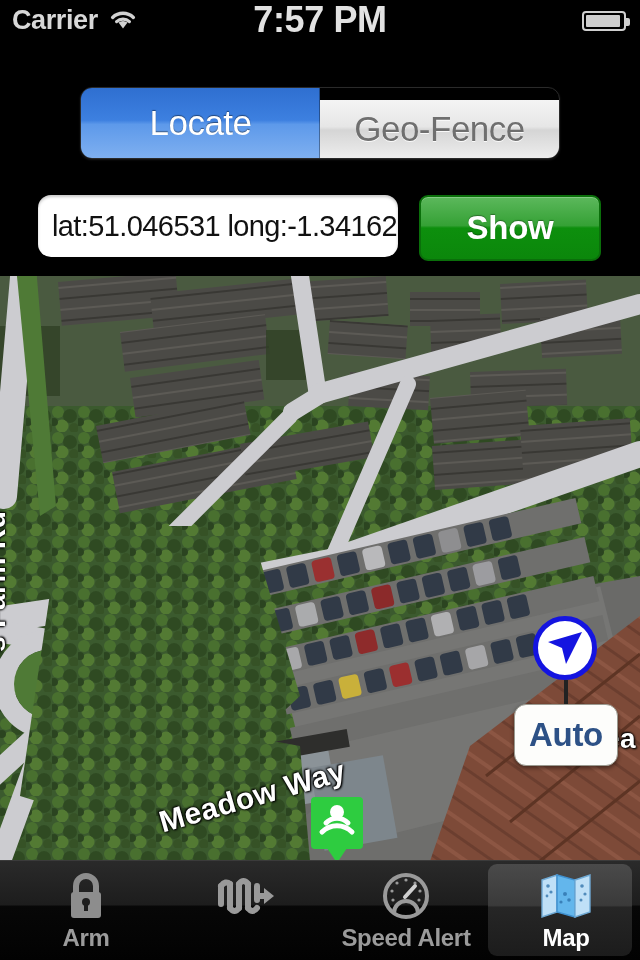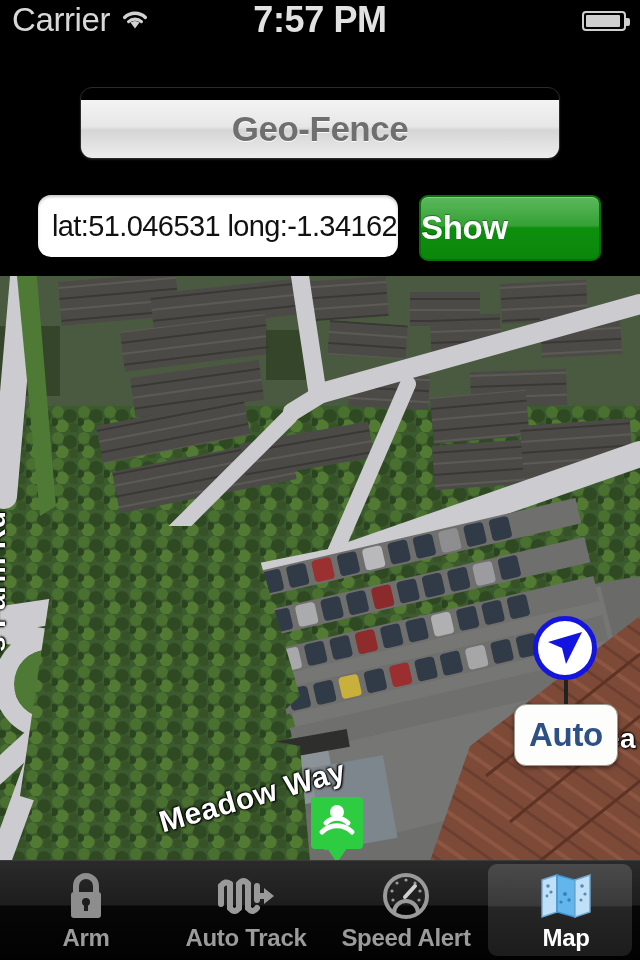--- a/index.html
+++ b/index.html
@@ -34,22 +34,22 @@
   .sb-left {
     position: absolute;
     left: 12px; top: 0;
     height: 40px;
     display: flex;
     align-items: center;
     gap: 10px;
   }
   .sb-carrier {
     color: #d8d8d8;
-    font-size: 33px;
-    font-weight: 400;
+    font-size: 27px;
+    font-weight: 700;
     letter-spacing: -0.4px;
   }
   .wifi {
     display: block;
     width: 30px; height: 22px;
   }
   .sb-time {
     position: absolute;
     left: 0; right: 0; top: 0;
     height: 40px;
@@ -116,21 +116,21 @@
   }
   .seg.on {
     background: linear-gradient(to bottom, #2f6fd0 0%, #3d80e0 46%, #5d99ea 52%, #7fb0f0 100%);
     color: #ffffff;
     font-weight: 400;
     text-shadow: 0 -1px 1px rgba(0,0,0,0.45);
   }
   .seg.off {
     background: linear-gradient(to bottom, #f4f4f4 0%, #e6e6e6 46%, #d5d5d5 52%, #ededed 100%);
     color: #6f6f6f;
-    font-weight: 700;
+    font-weight: 400;
     text-shadow: 0 1px 0 rgba(255,255,255,0.85);
     margin-top: 12px;
   }
   .seg.on::after {
     content: "";
     position: absolute;
     right: 0; top: 0; bottom: 0;
     width: 1px;
     background: rgba(0,0,0,0.35);
   }
@@ -163,20 +163,21 @@
   .showbtn {
     position: absolute;
     left: 419px; top: 0;
     width: 182px; height: 66px;
     border-radius: 9px;
     background: linear-gradient(to bottom, #5cb85c 0%, #35a135 46%, #0d8f0d 50%, #0b870b 100%);
     border: 2px solid #0a6f0a;
     box-sizing: border-box;
     display: flex;
     align-items: center;
+    justify-content: center;
     color: #fff;
     font-size: 33px;
     font-weight: 700;
     letter-spacing: -0.3px;
     text-shadow: 0 -1px 1px rgba(0,0,0,0.35);
     box-shadow: 0 1px 0 rgba(255,255,255,0.25) inset;
   }
 
   
   .map {
@@ -342,20 +343,23 @@
     </div>
     <div class="sb-time">7:57 PM</div>
     <div class="battery">
         <i></i>
       </div>
   </div>
 
   <div class="controls">
 
     <div class="segmented">
+      <div class="seg on">
+        <span>Locate</span>
+      </div>
       <div class="seg off">
         <span>Geo-Fence</span>
       </div>
     </div>
 
     <div class="searchrow">
       <div class="coordfield" title="lat:51.046531 long:-1.34162…">
         <span>lat:51.046531 long:-1.34162…</span>
       </div>
       <div class="showbtn">
@@ -602,21 +606,20 @@
     <div class="tab">
       <span class="hit"></span>
       <span class="tabicon">
         <svg width="60" height="44" viewBox="0 0 60 44">
           <path d="M5 12 V30 M14 10 V34 M23 10 V34 M32 10 V34 M41 12 V26" stroke="#9a9a9a" stroke-width="6" fill="none" stroke-linecap="round"></path>
           <path d="M5 12 Q9.5 6 14 10 M14 34 Q18.5 40 23 34 M23 10 Q27.5 4 32 10 M32 34 Q36.5 40 41 34" stroke="#9a9a9a" stroke-width="6" fill="none" stroke-linecap="round"></path>
           <path d="M41 22 H52" stroke="#9a9a9a" stroke-width="6" stroke-linecap="round"></path>
           <path d="M48 14 L58 22 L48 30 Z" fill="#9a9a9a"></path>
         </svg>
       </span>
-      <span class="tablabel">Auto Track</span>
     </div>
 
     <div class="tab">
       <span class="hit"></span>
       <span class="tabicon">
         <svg width="50" height="50" viewBox="0 0 50 50">
           <circle cx="25" cy="25" r="21" fill="none" stroke="#9a9a9a" stroke-width="4"></circle>
           <path d="M13 42 a12 12 0 0 1 24 0" fill="none" stroke="#9a9a9a" stroke-width="4"></path>
           <g fill="#9a9a9a">
             <circle cx="25" cy="9" r="1.6"></circle>

